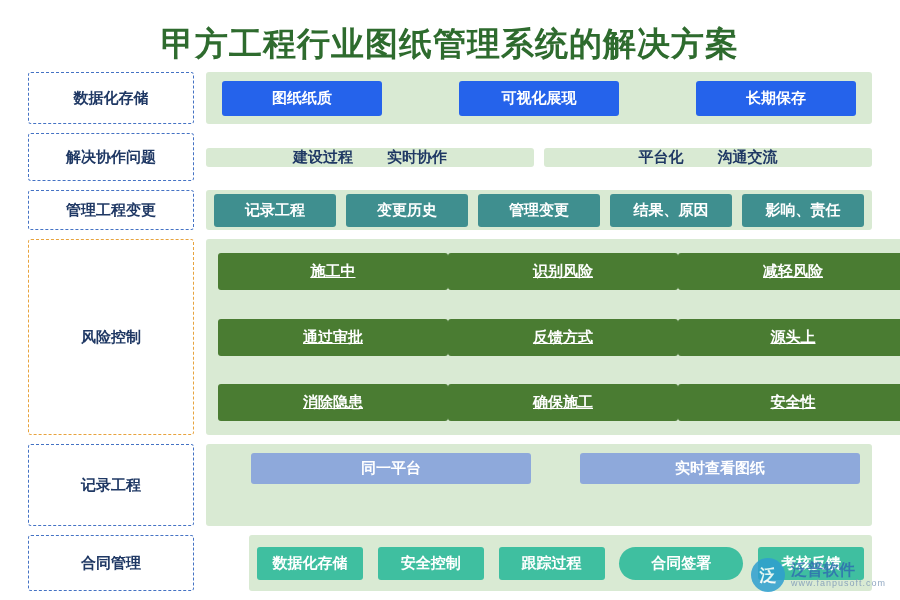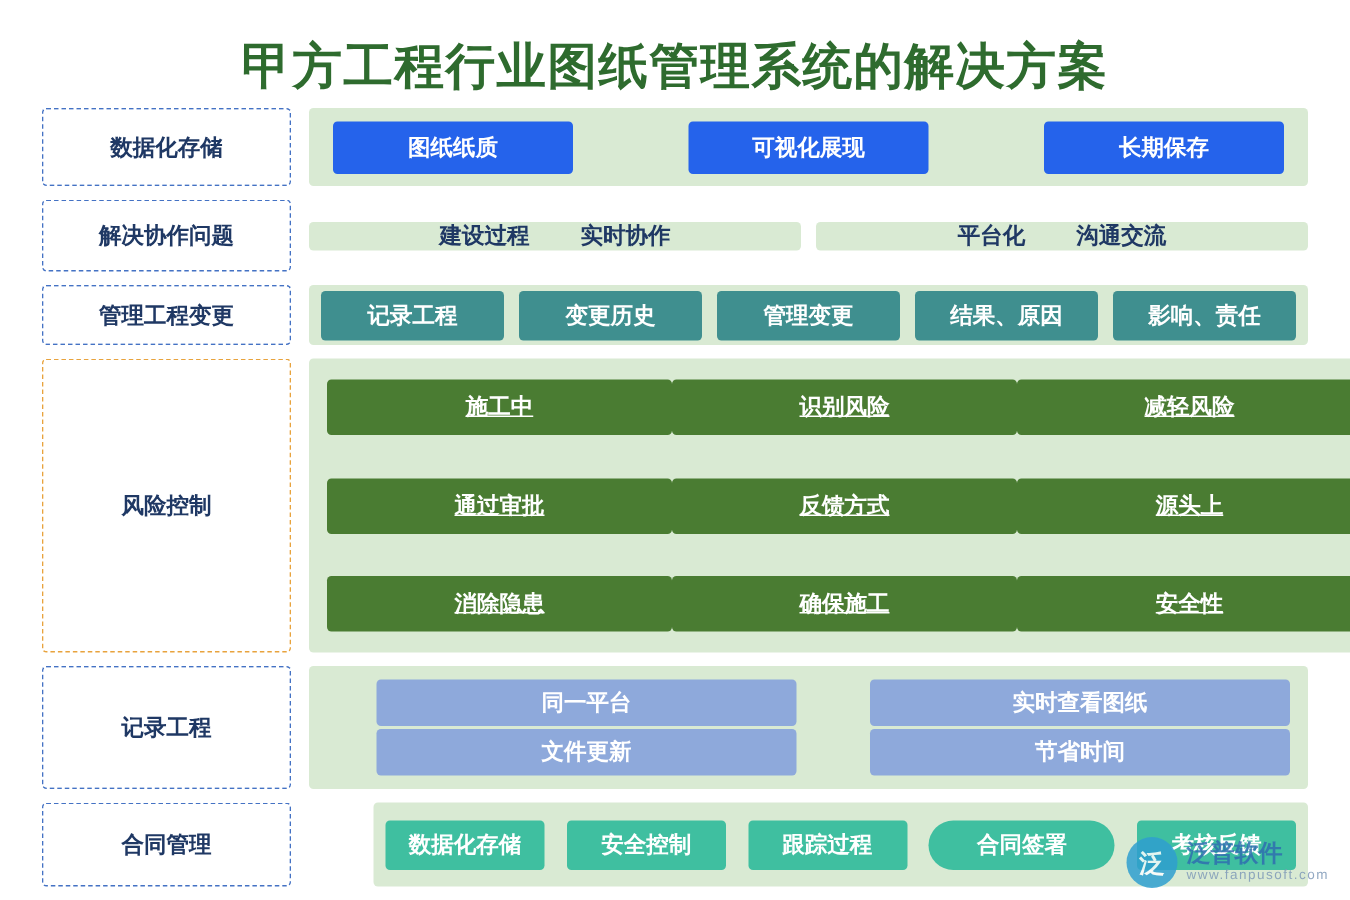--- a/index.html
+++ b/index.html
@@ -304,24 +304,20 @@
   </div>
 
   <div class="row row-visual">
     <div class="row-label">记录工程</div>
     <div class="row-body">
       <div class="visual-grid">
         <div class="visual-line">
           <div class="chip-periwinkle">同一平台</div>
           <div class="chip-periwinkle">实时查看图纸</div>
         </div>
-        <div class="visual-line">
-          <div class="chip-periwinkle">文件更新</div>
-          <div class="chip-periwinkle">节省时间</div>
-        </div>
       </div>
     </div>
   </div>
 
   <div class="row row-contract">
     <div class="row-label">合同管理</div>
     <div class="row-body">
       <div class="chip-mint">数据化存储</div>
       <div class="chip-mint">安全控制</div>
       <div class="chip-mint">跟踪过程</div>

